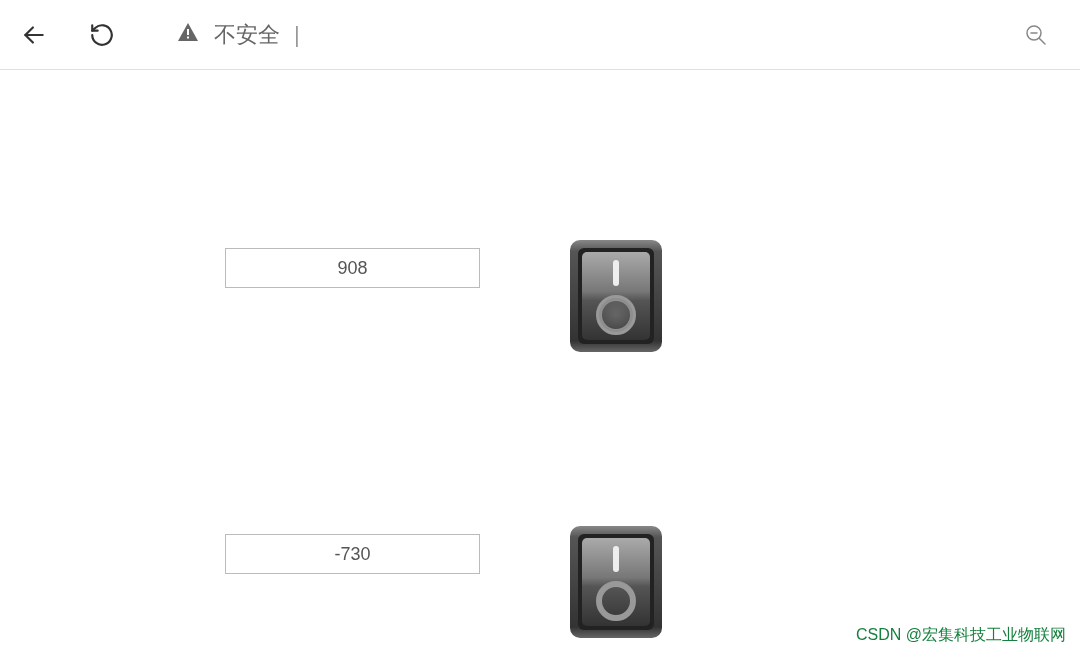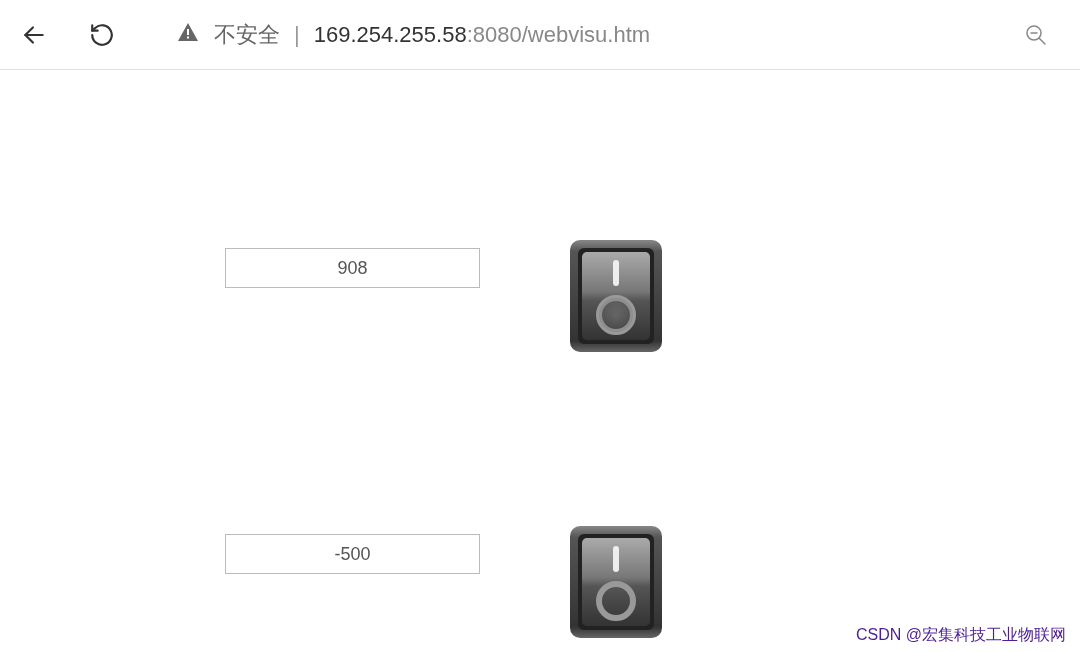--- a/index.html
+++ b/index.html
@@ -86,21 +86,21 @@
       margin-top: 8px;
     }
     .switch-wrap {
       margin-left: 90px;
     }
     .watermark {
       position: absolute;
       bottom: 6px;
       right: 14px;
       font-size: 16px;
-      color: #4c1d95;
+      color: #15803d;
     }
   </style>
 </head>
 <body>
 
 <div class="browser-bar">
   <div class="nav-icon">
     <svg width="26" height="26" viewBox="0 0 24 24" fill="none" stroke="#333" stroke-width="2" stroke-linecap="round" stroke-linejoin="round">
       <line x1="20" y1="12" x2="4" y2="12"></line>
       <polyline points="11 5 4 12 11 19"></polyline>
@@ -115,23 +115,20 @@
   <div class="address-area">
     <span>
       <svg width="24" height="24" viewBox="0 0 24 24">
         <path fill="#666" d="M12 2 L22 20 L2 20 Z"></path>
         <rect x="11" y="8" width="2" height="6" fill="#fff"></rect>
         <rect x="11" y="15.5" width="2" height="2" fill="#fff"></rect>
       </svg>
     </span>
     <span class="security-label">不安全</span>
     <span class="separator">|</span>
-    <span class="url-text">
-      <span class="url-host">169.254.255.58</span><span class="url-port-path">:8080/webvisu.htm</span>
-    </span>
   </div>
   <div class="zoom-area nav-icon">
     <svg width="24" height="24" viewBox="0 0 24 24" fill="none" stroke="#888" stroke-width="1.5" stroke-linecap="round">
       <circle cx="10" cy="10" r="7"></circle>
       <line x1="15" y1="15" x2="21" y2="21"></line>
       <line x1="7" y1="10" x2="13" y2="10"></line>
     </svg>
   </div>
 </div>
 
@@ -162,21 +159,21 @@
         <rect x="8" y="8" width="76" height="96" rx="6" fill="#222"></rect>
         <rect x="12" y="12" width="68" height="88" rx="5" fill="url(#body1)"></rect>
         <rect x="43" y="20" width="6" height="26" rx="3" fill="#eee"></rect>
         <circle cx="46" cy="75" r="17" fill="none" stroke="#999" stroke-width="6"></circle>
         <circle cx="46" cy="75" r="17" fill="url(#glow1)" opacity="0.25"></circle>
       </svg>
     </div>
   </div>
 
   <div class="row" style="margin-bottom:0;">
-    <div class="value-box">-500</div>
+    <div class="value-box">-730</div>
     <div class="switch-wrap">
       <svg width="92" height="112" viewBox="0 0 92 112">
         <defs>
           <linearGradient id="frame2" x1="0" y1="0" x2="0" y2="1">
             <stop offset="0" stop-color="#888"></stop>
             <stop offset="0.1" stop-color="#555"></stop>
             <stop offset="0.9" stop-color="#333"></stop>
             <stop offset="1" stop-color="#666"></stop>
           </linearGradient>
           <linearGradient id="body2" x1="0" y1="0" x2="0" y2="1">

